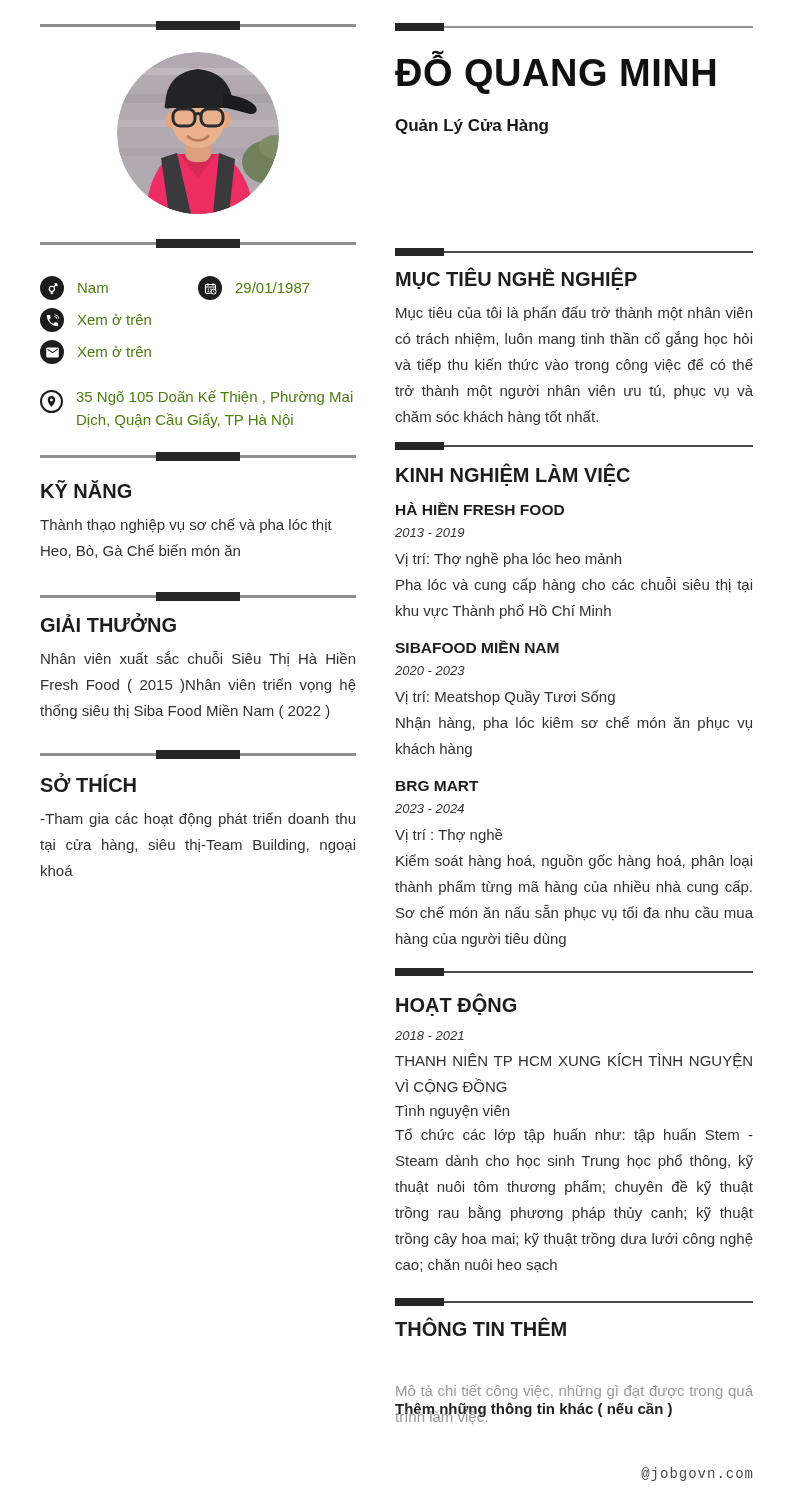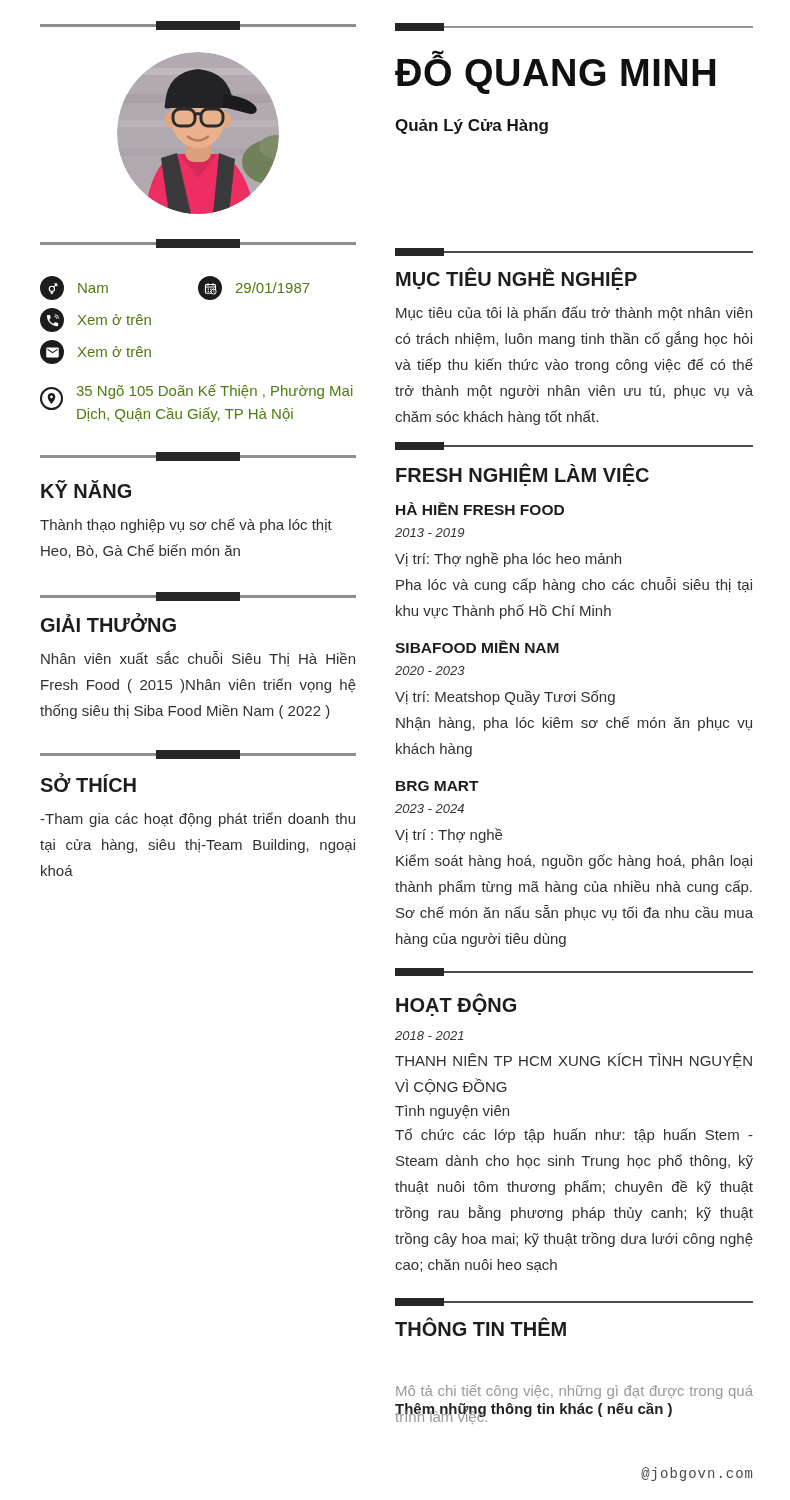--- a/index.html
+++ b/index.html
@@ -25,21 +25,21 @@
   .body-text{font-size:15px;line-height:26px;color:#313131;}
   .just{text-align:justify;}
   .company{font-size:15.5px;font-weight:700;color:#1c1c1c;}
   .period{font-size:13px;font-style:italic;color:#333;}
   .muted{color:#9a9a9a;}
   .sub-bold{font-size:15px;font-weight:700;color:#222;}
 
   
   .info-row{display:flex;align-items:flex-start;margin-bottom:8px;min-height:24px;}
   .info-row .txt{font-size:15px;line-height:24px;color:#4d7c0f;margin-left:13px;}
-  .addr .txt{line-height:23px;margin-top:7px;}
+  .addr .txt{line-height:23px;margin-top:13px;}
   .ico{width:24px;height:24px;flex:0 0 24px;border-radius:50%;background:#1c1c1c;
        display:flex;align-items:center;justify-content:center;}
   .ico svg{width:15px;height:15px;display:block;}
   .ico.outline{background:#fff;border:2.5px solid #1c1c1c;width:19px;height:19px;flex-basis:19px;}
   .ico.outline svg{width:13px;height:13px;}
   .row-split{display:flex;}
   .half{display:flex;flex:0 0 50%;}
   .addr{align-items:center;}
 
   .photo{position:absolute;left:77px;top:52px;width:162px;height:162px;border-radius:50%;overflow:hidden;}
@@ -191,21 +191,21 @@
       <div class="thick"></div>
         <div class="thin"></div>
     </div>
     <div class="abs body-text just" style="top:300px">Mục tiêu của tôi là phấn đấu trở thành một nhân viên có trách nhiệm, luôn mang tinh thần cố gắng học hỏi và tiếp thu kiến thức vào trong công việc để có thể trở thành một người nhân viên ưu tú, phục vụ và chăm sóc khách hàng tốt nhất.</div>
     <div class="abs h2" style="top:266px">MỤC TIÊU NGHỀ NGHIỆP</div>
 
     <div class="abs div-left" style="top:442px">
       <div class="thick"></div>
         <div class="thin"></div>
     </div>
-    <div class="abs h2" style="top:462px">FRESH NGHIỆM LÀM VIỆC</div>
+    <div class="abs h2" style="top:462px">KINH NGHIỆM LÀM VIỆC</div>
 
     <div class="abs company" style="top:501px">HÀ HIỀN FRESH FOOD</div>
     <div class="abs period" style="top:525px">2013 - 2019</div>
     <div class="abs body-text" style="top:546px">Vị trí: Thợ nghề pha lóc heo mảnh</div>
     <div class="abs body-text just" style="top:572px">Pha lóc và cung cấp hàng cho các chuỗi siêu thị tại khu vực Thành phố Hồ Chí Minh</div>
 
     <div class="abs company" style="top:639px">SIBAFOOD MIỀN NAM</div>
     <div class="abs period" style="top:663px">2020 - 2023</div>
     <div class="abs body-text just" style="top:710px">Nhận hàng, pha lóc kiêm sơ chế món ăn phục vụ khách hàng</div>
     <div class="abs body-text" style="top:684px">Vị trí: Meatshop Quầy Tươi Sống</div>

